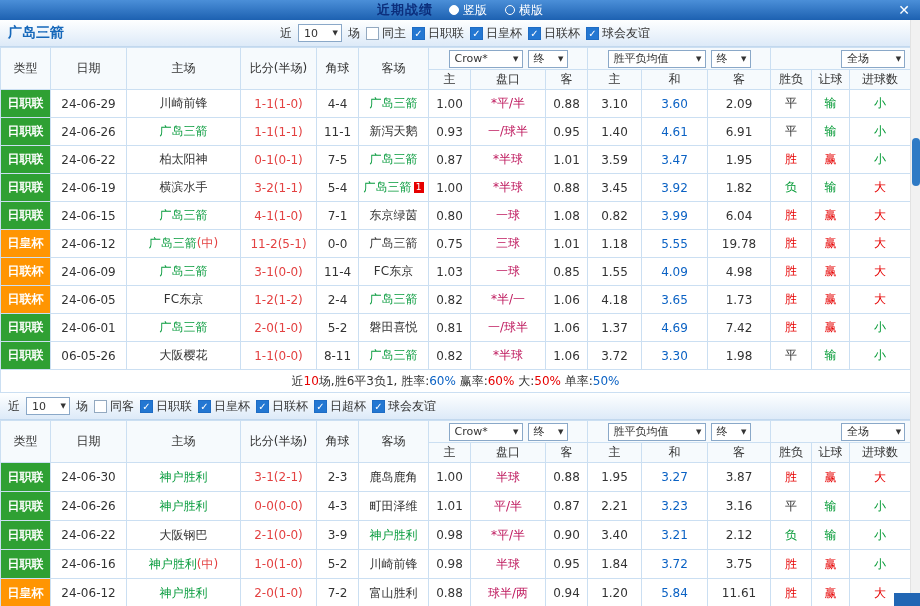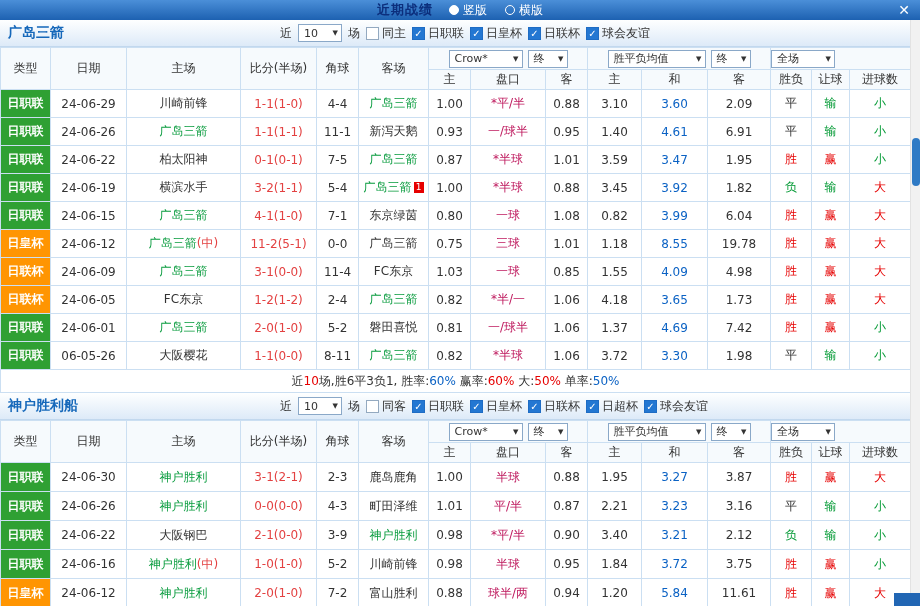--- a/index.html
+++ b/index.html
@@ -33,21 +33,21 @@
 
   
   .grid{width:910px;border-collapse:collapse;table-layout:fixed;}
   .grid td{border:1px solid #cbdff2;text-align:center;overflow:hidden;white-space:nowrap;font-size:12px;vertical-align:middle;}
   .grid thead td{background:#f6fafd;color:#333;}
   .hrow1 td{height:22px;}
   .hrow2 td{height:20px;}
   .t1 tbody td{height:28px;}
   .t2 tbody td{height:29px;}
   .ddwrap{display:flex;justify-content:center;align-items:center;gap:5px;}
-  .ddwrap.right{justify-content:flex-start;padding-right:5px;}
+  .ddwrap.right{justify-content:flex-end;padding-right:5px;}
   .type-cell{color:#fff;font-weight:bold;}
   .score{color:#e34141;}
   .pk{color:#be185d;}
   .dcol{color:#0b62c4;}
   .sfx{color:#e34141;} .sfx:empty{display:none;}
   .rc{display:inline-block;background:#e60000;color:#fff;font-size:9px;line-height:11px;min-width:10px;padding:0 1px;margin-left:2px;vertical-align:1px;} .rc:empty{display:none;}
   tfoot td{height:23px;background:#fff;}
 
   
   .scrollbar{position:absolute;top:20px;right:0;width:10px;bottom:0;background:#f1f1f1;border-left:1px solid #e2e2e2;}
@@ -281,21 +281,21 @@
         <td class="type-cell" style="background-color: rgb(255, 149, 2);">日皇杯</td>
         <td>24-06-12</td>
         <td><span style="color: rgb(10, 156, 63);">广岛三箭</span><span class="sfx">(中)</span></td>
         <td class="score">11-2(5-1)</td>
         <td>0-0</td>
         <td><span style="color: rgb(51, 51, 51);">广岛三箭</span></td>
         <td>0.75</td>
         <td class="pk">三球</td>
         <td>1.01</td>
         <td>1.18</td>
-        <td class="dcol">8.55</td>
+        <td class="dcol">5.55</td>
         <td>19.78</td>
         <td style="color: rgb(230, 0, 0);">胜</td>
         <td style="color: rgb(230, 0, 0);">赢</td>
         <td style="color: rgb(230, 0, 0);">大</td>
       </tr>
         <tr>
         <td class="type-cell" style="background-color: rgb(255, 149, 2);">日联杯</td>
         <td>24-06-09</td>
         <td><span style="color: rgb(10, 156, 63);">广岛三箭</span></td>
         <td class="score">3-1(0-0)</td>
@@ -366,21 +366,20 @@
     <tfoot>
       <tr>
         <td colspan="15">
           <span><span style="color: rgb(51, 51, 51);">近</span><span style="color: rgb(230, 0, 0);">10</span><span style="color: rgb(51, 51, 51);">场,胜6平3负1, 胜率:</span><span style="color: rgb(11, 98, 196);">60%</span><span style="color: rgb(51, 51, 51);"> 赢率:</span><span style="color: rgb(230, 0, 0);">60%</span><span style="color: rgb(51, 51, 51);"> 大:</span><span style="color: rgb(230, 0, 0);">50%</span><span style="color: rgb(51, 51, 51);"> 单率:</span><span style="color: rgb(11, 98, 196);">50%</span></span>
         </td>
       </tr>
     </tfoot>
   </table>
 
   <div class="sec-head">
-    <div class="team-name">神户胜利船</div>
     <div class="filters">
       <span>近</span>
       <span class="select w44">
         <span>10</span>
         <span class="arr">▼</span>
       </span>
       <span>场</span>
       <span class="cbg">
         <span class="cb"></span>
         <span>同客</span>

